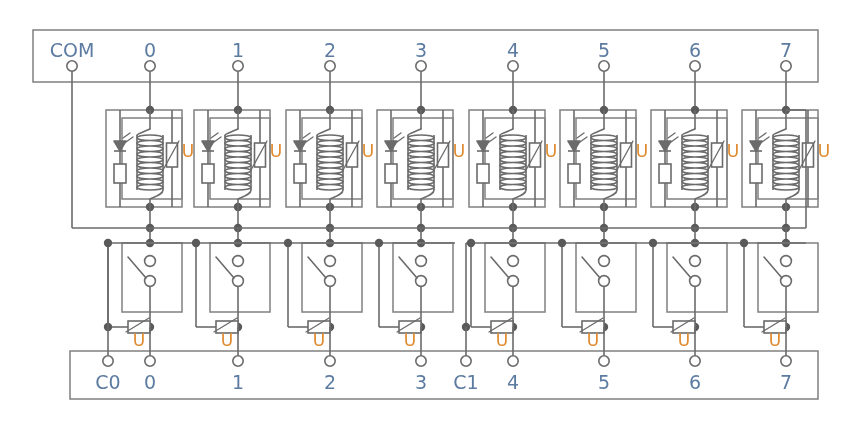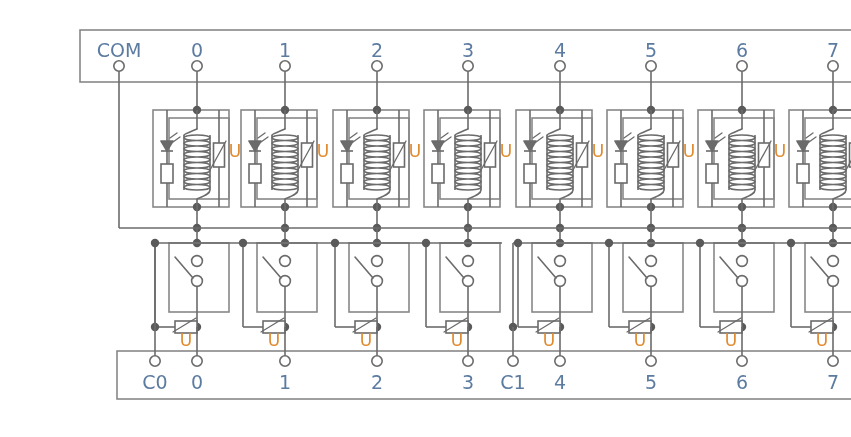--- a/index.html
+++ b/index.html
@@ -1,21 +1,21 @@
 <!DOCTYPE html>
 <html><head>
 <meta charset="utf-8">
 <style>
   html,body{margin:0;padding:0;background:#ffffff;}
   body{
     width:851px;height:437px;
     font-family:"DejaVu Sans","Liberation Sans",sans-serif;
     overflow:hidden;
   }
-  #canvas{position:relative;width:776px;height:437px;margin-left:47px;}
+  #canvas{position:relative;width:776px;height:437px;}
   svg{display:block;}
 </style>
 </head>
 <body>
 
 <div id="canvas">
   <svg id="svg" width="851" height="437" viewBox="0 0 851 437" xmlns="http://www.w3.org/2000/svg">
       <rect x="33" y="30" width="785" height="52" fill="none" stroke="#888888" stroke-width="1.6"></rect>
       <text x="72" y="57" font-size="19" fill="#5c7ba1" text-anchor="middle" font-family="&quot;DejaVu Sans&quot;,&quot;Liberation Sans&quot;,sans-serif">COM</text>
       <circle cx="72" cy="66" r="5.2" fill="#ffffff" stroke="#6b6b6b" stroke-width="1.6"></circle>

